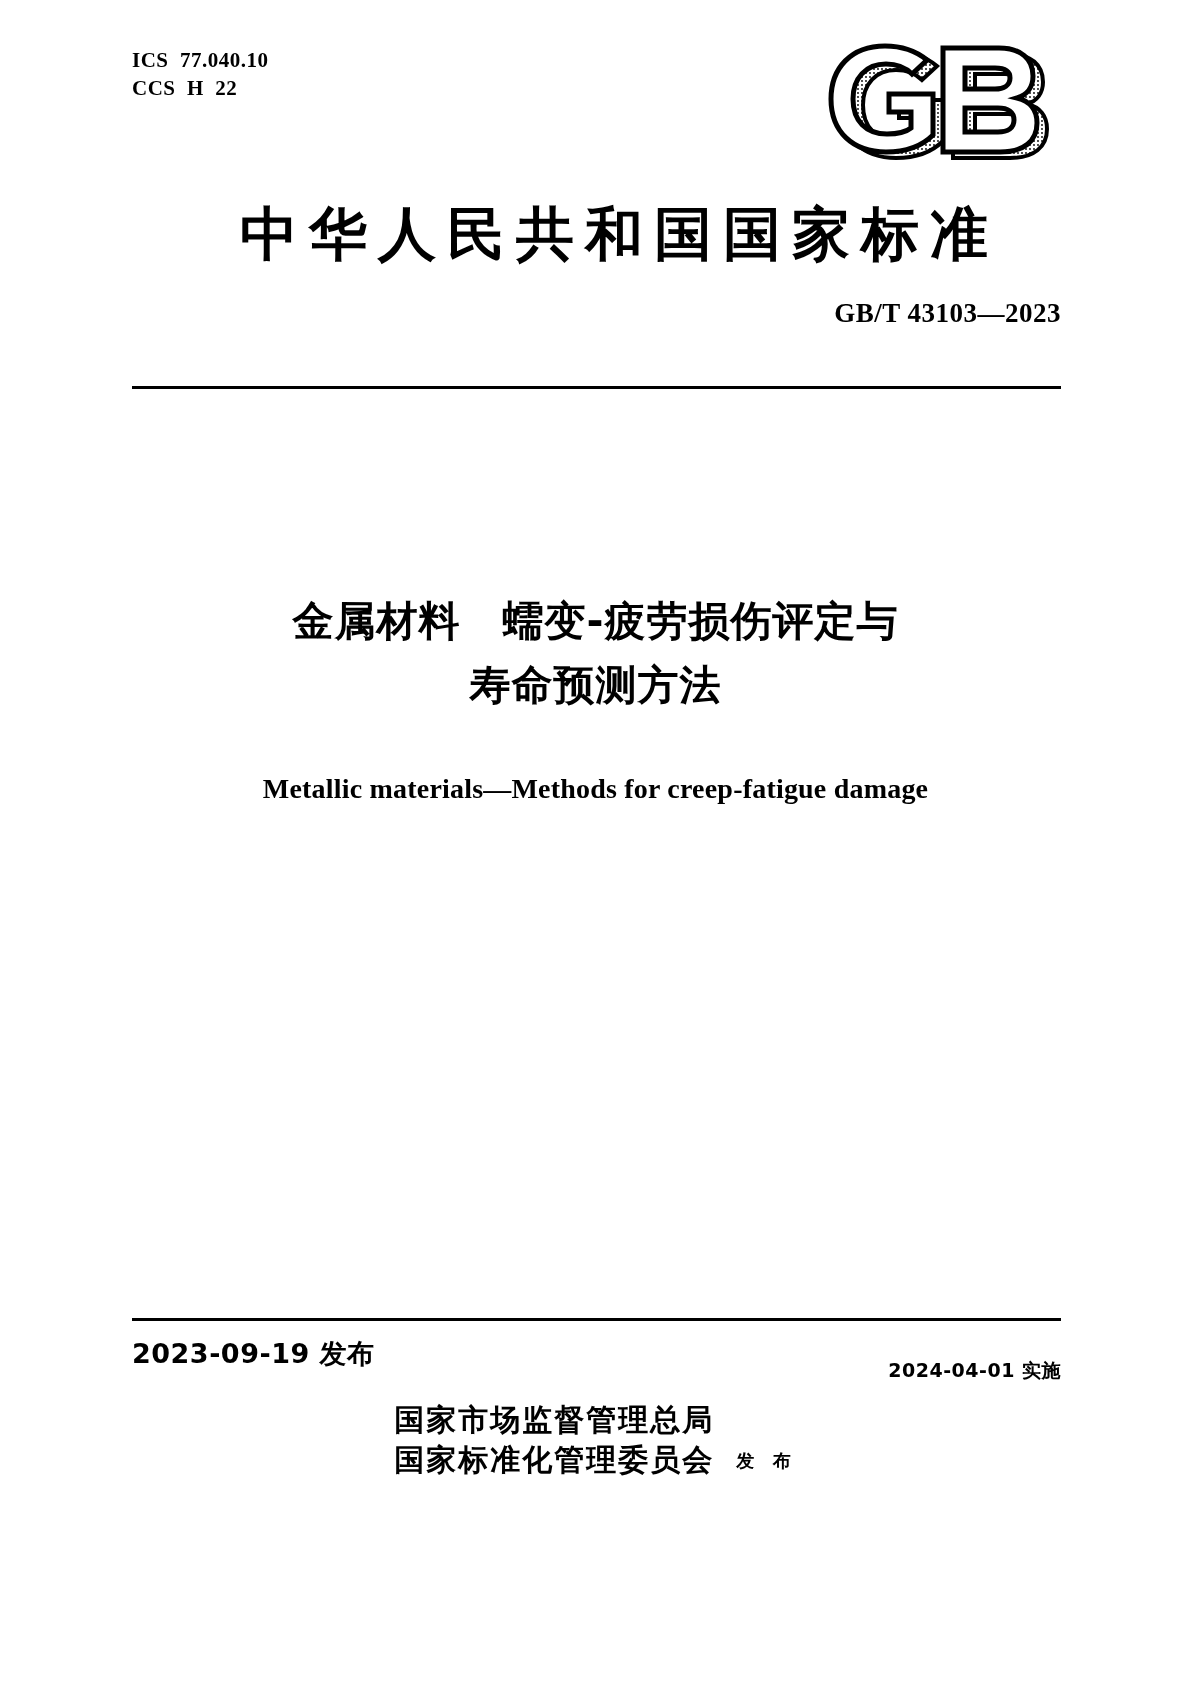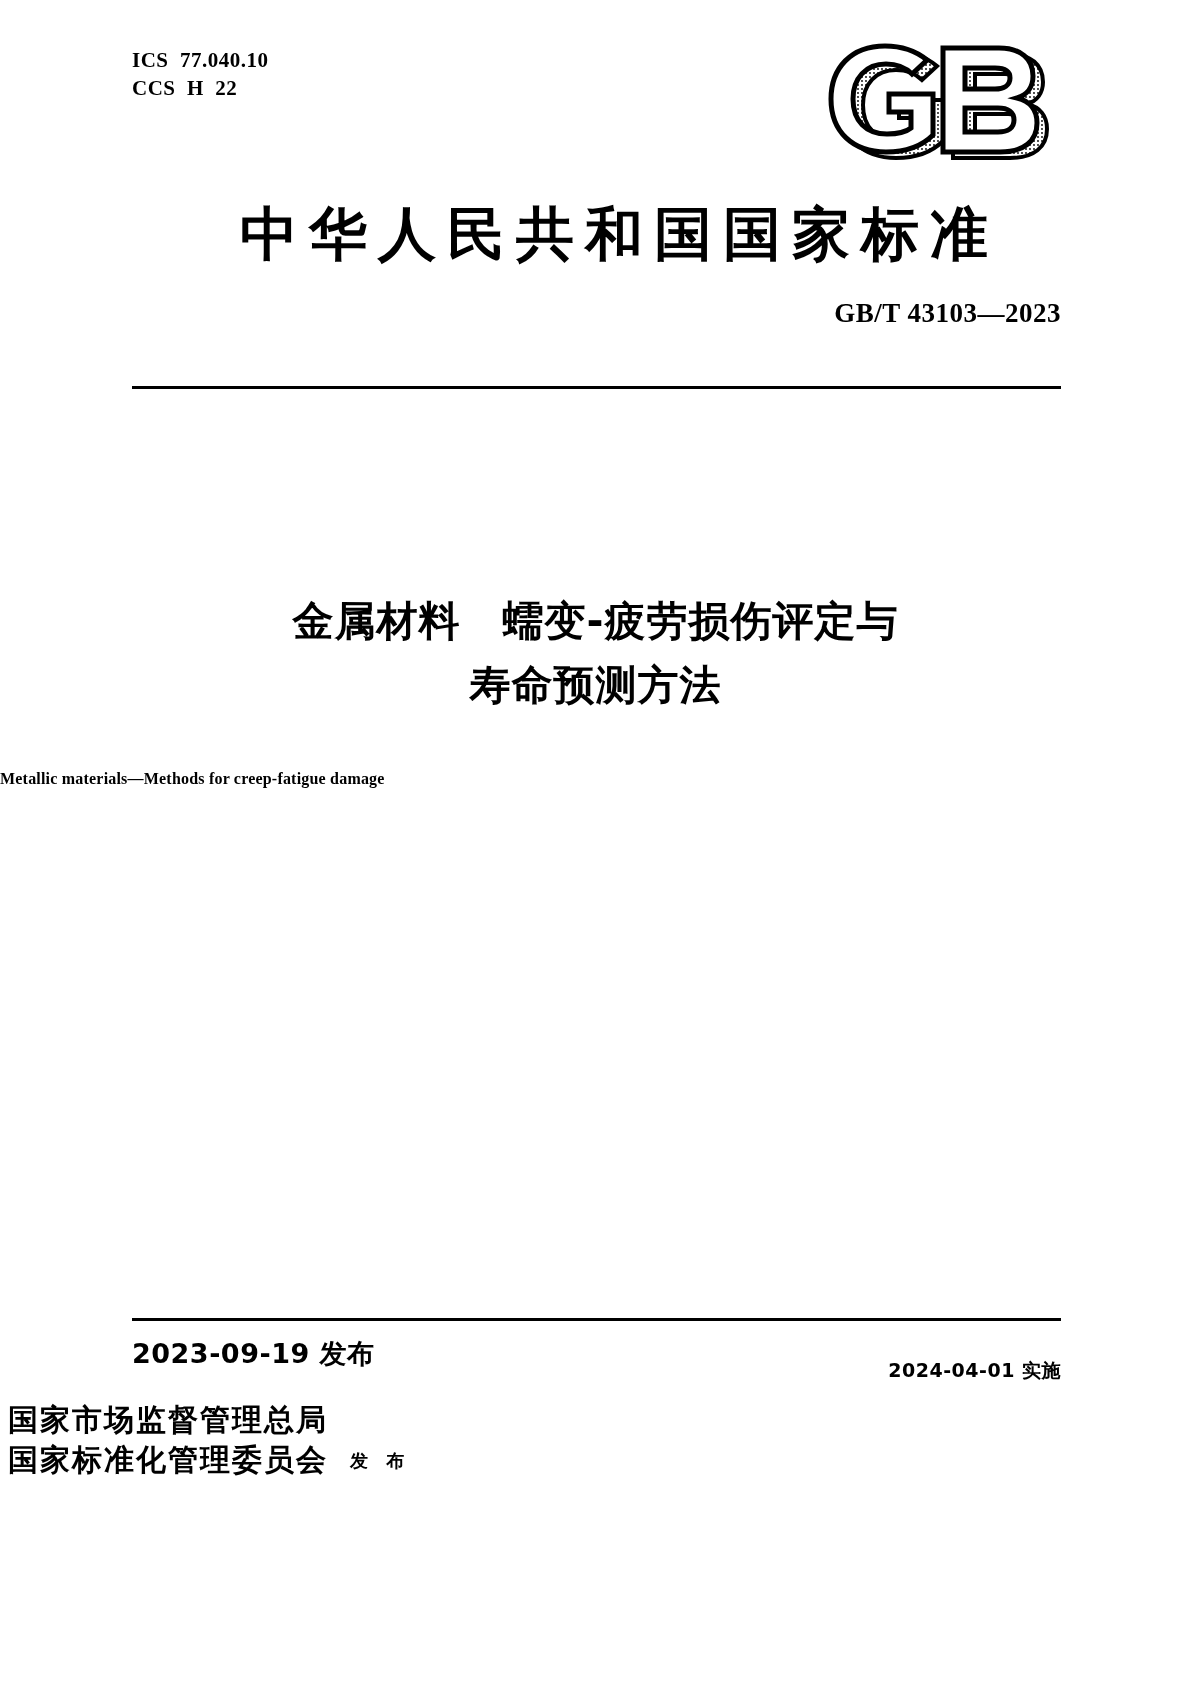--- a/index.html
+++ b/index.html
@@ -98,24 +98,24 @@
     letter-spacing: 1px;
   }
   .doc-title .line { display: block; white-space: pre; }
 
   
   .doc-title-en {
     position: absolute;
     left: 0;
     right: 0;
     top: 765px;
-    text-align: left;
-    font-family: "Liberation Serif", serif;
-    font-weight: bold;
-    font-size: 16px;
+    text-align: center;
+    font-family: "Liberation Serif", serif;
+    font-weight: bold;
+    font-size: 28px;
     line-height: 1.7;
     letter-spacing: 0.2px;
   }
   .doc-title-en .line { display: block; }
 
   
   .date-issue {
     position: absolute;
     left: 132px;
     top: 1336px;
@@ -131,25 +131,25 @@
     font-family: "DejaVu Sans", "Liberation Sans", sans-serif;
     font-weight: bold;
     font-size: 19px;
     letter-spacing: 0.5px;
     margin-top: 22px;
   }
 
   
   .publisher {
     position: absolute;
-    left: 8px;
+    left: 0;
     right: 0;
     top: 1400px;
     display: flex;
-    justify-content: flex-start;
+    justify-content: center;
     align-items: center;
   }
   .publisher-names {
     font-family: "DejaVu Sans", "Liberation Sans", sans-serif;
     font-weight: bold;
     font-size: 30px;
     line-height: 1.32;
     letter-spacing: 2px;
     text-align: center;
   }

